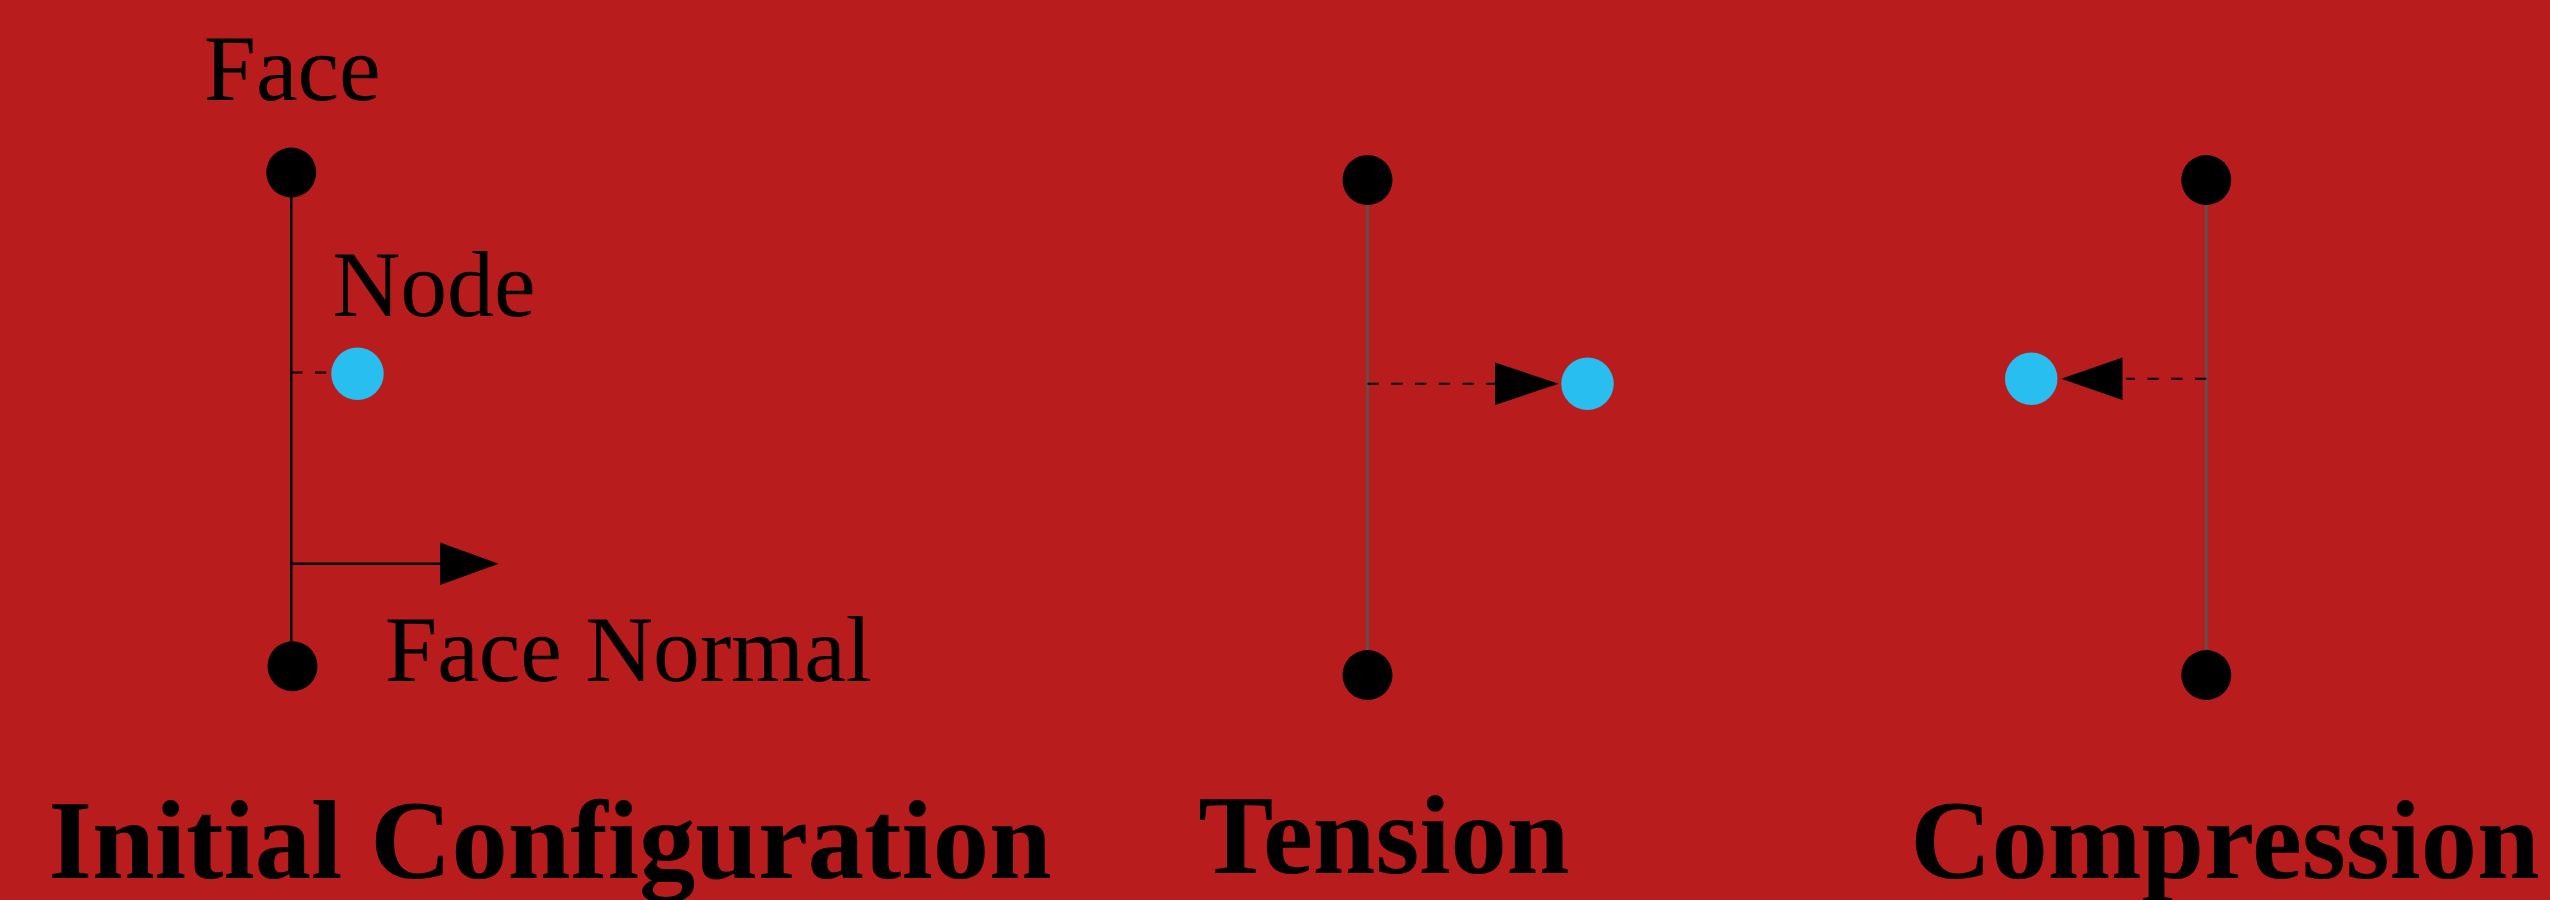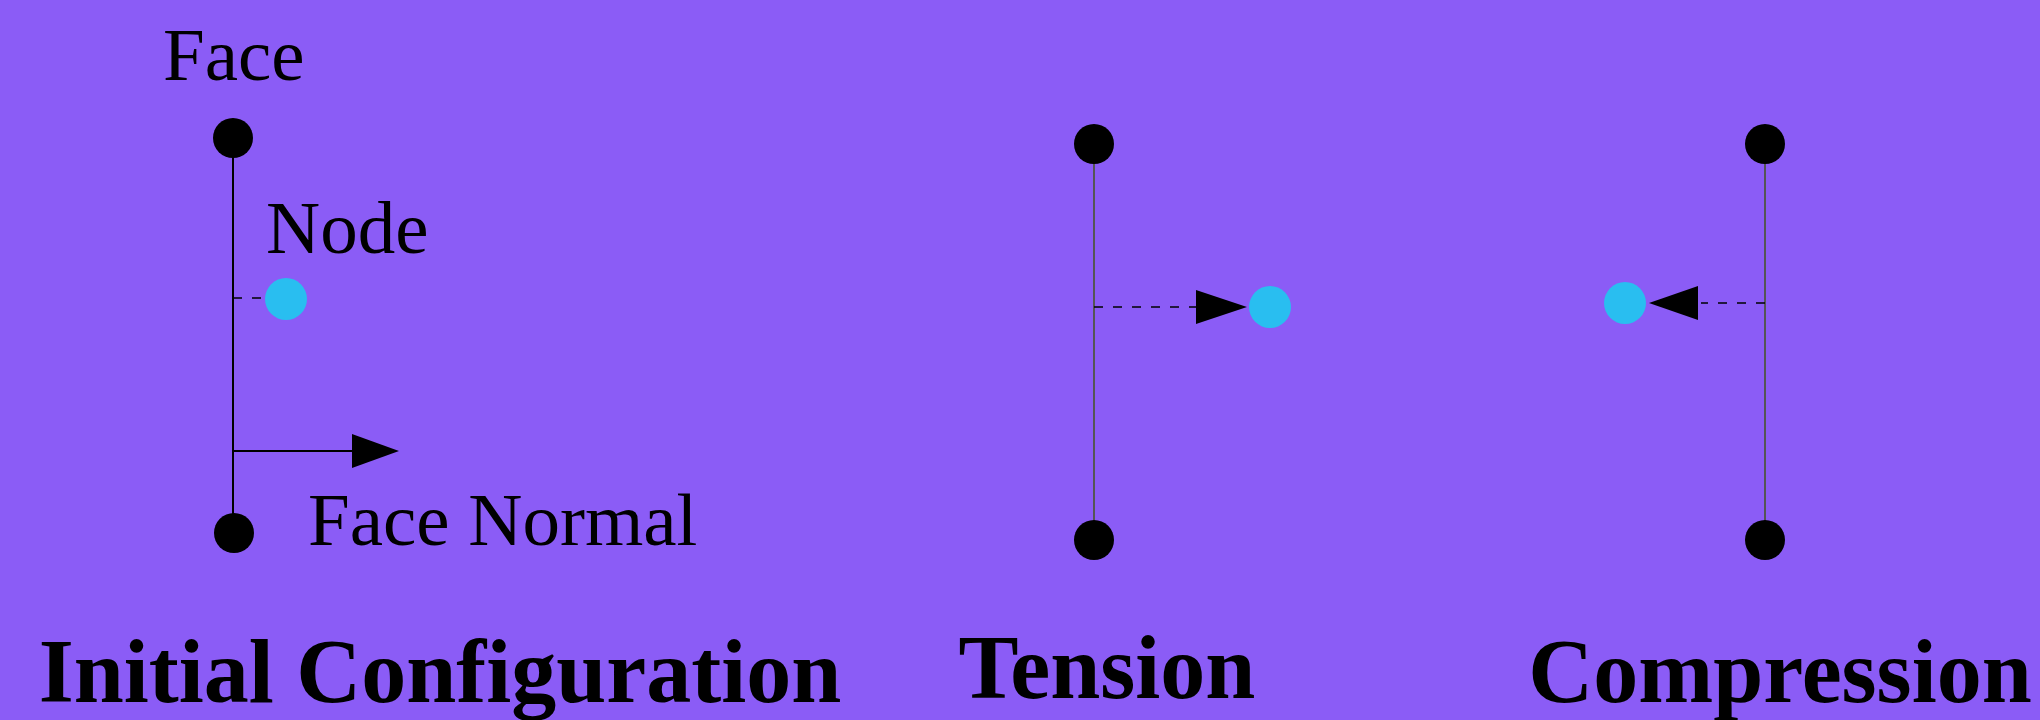--- a/index.html
+++ b/index.html
@@ -7,21 +7,21 @@
       padding: 0;
       background: #ffffff;
       width: 2040px;
       height: 720px;
       overflow: hidden;
     }
     .diagram-stage {
       position: relative;
       width: 2040px;
       height: 720px;
-      background: #8b5cf6;
+      background: #b91c1c;
     }
     svg {
       display: block;
     }
     .label-text {
       font-family: "Liberation Serif", "DejaVu Serif", serif;
       font-size: 75px;
       fill: #000000;
       font-weight: normal;
     }

